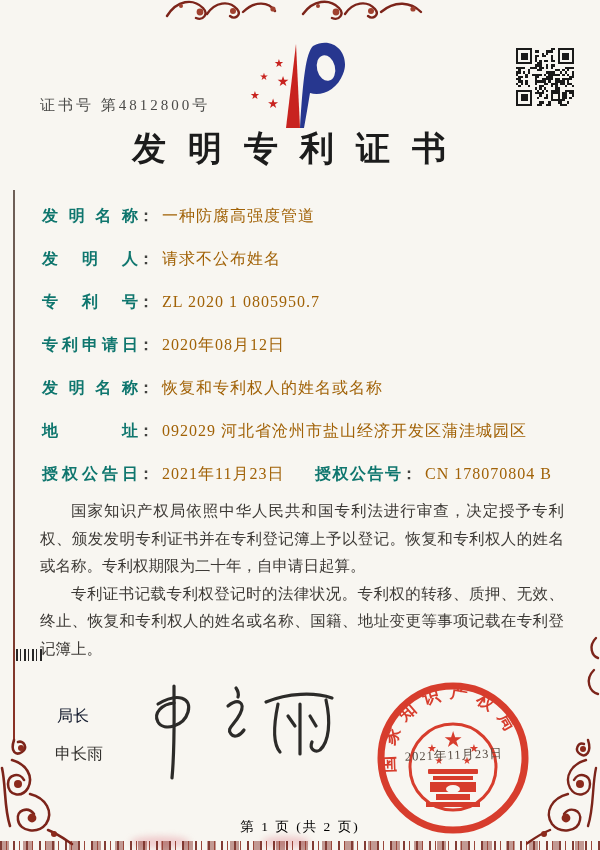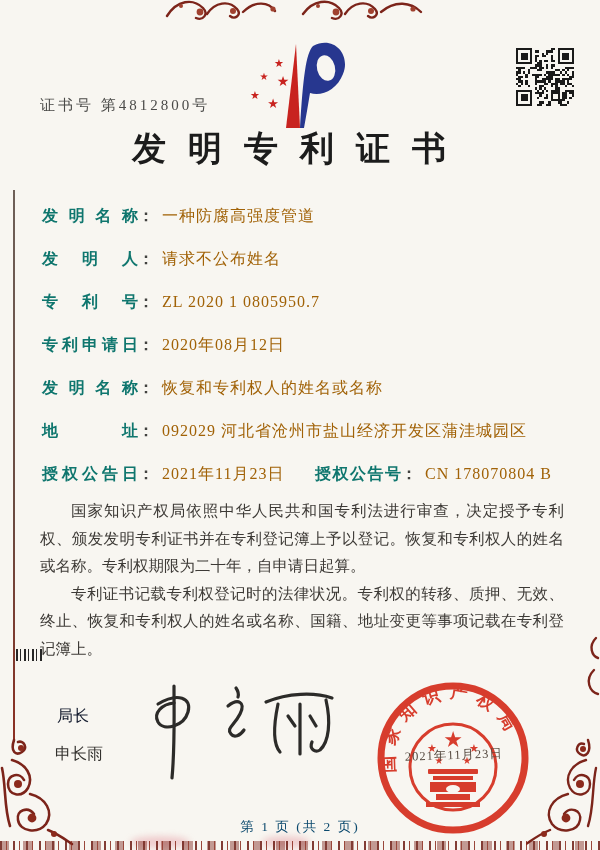--- a/index.html
+++ b/index.html
@@ -18,21 +18,21 @@
   .row-colon{font-weight:bold;color:#424240;margin-right:8px;}
   .row-value{color:#a16207;letter-spacing:1px;}
   .grant-no{left:315px;}
   
   .body-text{left:40px;top:497px;width:524px;font-size:15.5px;line-height:1.78;
              color:#3d3a36;text-align:justify;}
   .body-text p{margin:0;text-indent:2em;}
   
   .director-title{left:57px;top:706px;font-size:16px;color:#0f172a;font-family:"Liberation Sans",sans-serif;}
   .director-name{left:55px;top:744px;font-size:16px;color:#33312e;font-family:"Liberation Sans",sans-serif;}
-  .page-info{left:0;top:818px;width:600px;text-align:center;font-size:13.5px;color:#0c4a6e;letter-spacing:2px;}
+  .page-info{left:0;top:818px;width:600px;text-align:center;font-size:13.5px;color:#000000;letter-spacing:2px;}
   
   .seal-wrap{left:376px;top:681px;width:154px;height:154px;}
   .seal-date{left:388px;top:747px;width:132px;text-align:center;font-size:12.5px;color:#55493f;
              letter-spacing:1px;transform:rotate(-2deg);}
   
   .left-rule{left:13px;top:190px;width:2px;height:552px;
              background:linear-gradient(180deg,#6e6058 0%,#6b4a40 60%,#8c2f22 100%);}
   .barcode-frag{left:16px;top:649px;width:26px;height:12px;
       background:repeating-linear-gradient(90deg,#262626 0 2px,transparent 2px 4px,#262626 4px 5px,transparent 5px 8px);}
   

